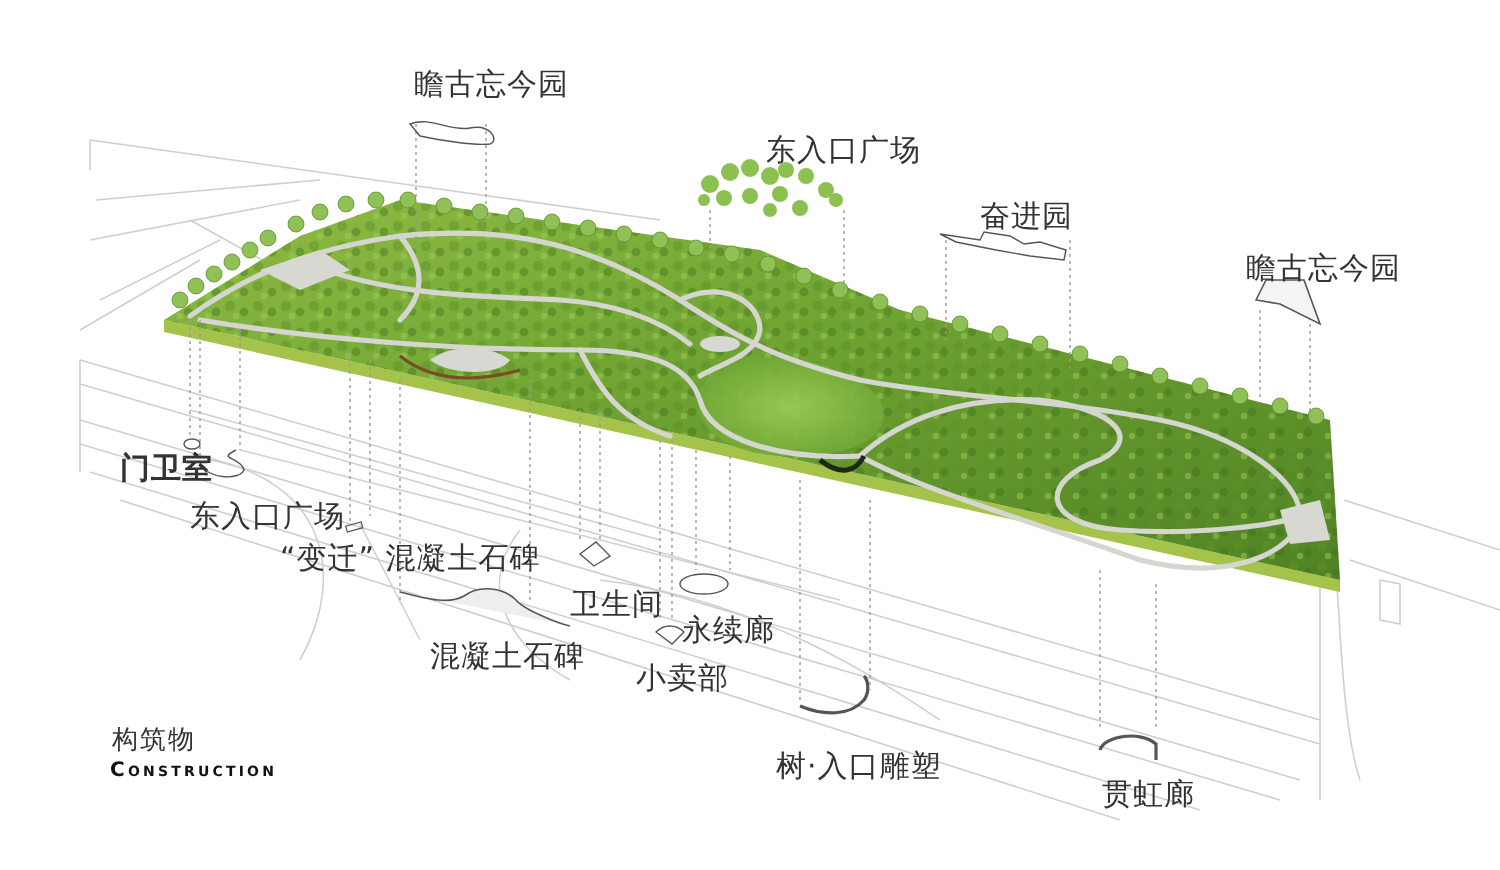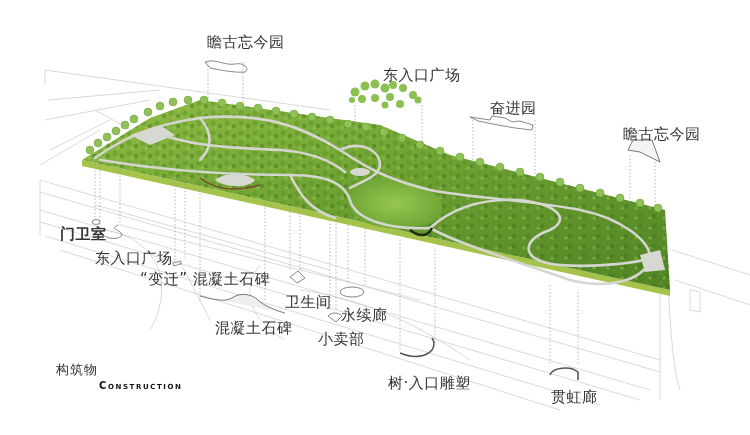--- a/index.html
+++ b/index.html
@@ -1,20 +1,20 @@
 <!DOCTYPE html>
 <html><head>
 <meta charset="utf-8">
 <style>
   html, body { margin: 0; padding: 0; background: #ffffff; }
   body { width: 750px; height: 435px; overflow: hidden; position: relative; font-family: "DejaVu Serif", serif; }
   #stage { position: absolute; left: 0; top: 0; width: 750px; height: 435px; }
   .lbl { position: absolute; font-family: "DejaVu Sans", sans-serif; font-size: 15px; color: #333; white-space: nowrap; letter-spacing: 0.5px; }
   .title-cn { position: absolute; left: 56px; top: 361px; font-family: "DejaVu Sans", sans-serif; font-size: 13px; color: #333; letter-spacing: 1px; }
-  .title-en { position: absolute; left: 55px; top: 380px; font-family: "DejaVu Sans", sans-serif; font-size: 10px; color: #111; letter-spacing: 1.6px; font-weight: bold; font-variant: small-caps; margin-left: 44px; }
+  .title-en { position: absolute; left: 55px; top: 380px; font-family: "DejaVu Sans", sans-serif; font-size: 10px; color: #111; letter-spacing: 1.6px; font-weight: bold; font-variant: small-caps; }
 </style>
 </head>
 <body>
 
 <svg id="stage" width="750" height="435" viewBox="0 0 750 435" xmlns="http://www.w3.org/2000/svg">
   <defs>
     <linearGradient id="parkGrad" x1="0" y1="0" x2="1" y2="1">
       <stop offset="0" stop-color="#8fbd45"></stop>
       <stop offset="0.45" stop-color="#6fa332"></stop>
       <stop offset="1" stop-color="#4f8224"></stop>

